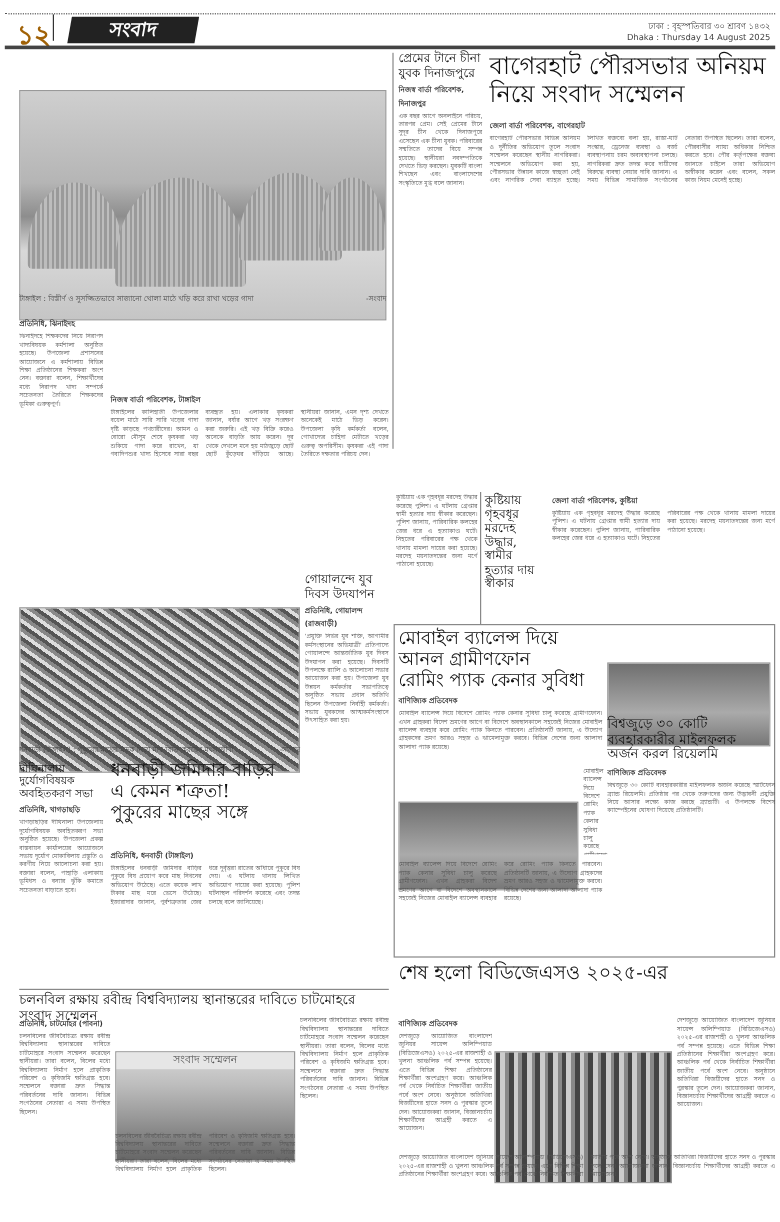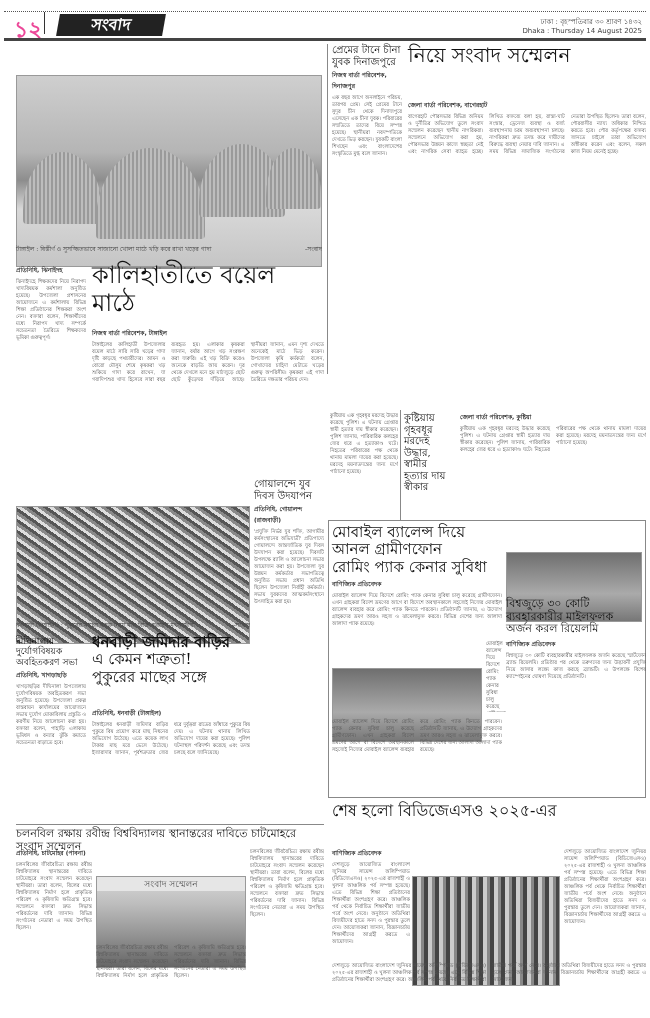--- a/index.html
+++ b/index.html
@@ -1,19 +1,19 @@
 <!DOCTYPE html>
 <html><head>
 <meta charset="utf-8">
 <style>
   * { box-sizing: border-box; margin: 0; padding: 0; }
   body { width: 650px; height: 1018px; background: #fff; font-family: "DejaVu Serif", serif; color: #222; position: relative; overflow: hidden; }
   .abs { position: absolute; }
   .masthead-rule { position:absolute; left:4px; right:4px; top:11px; border-top:1px dotted #555; }
-  .page-no { left:14px; top:12px; font-size:22px; font-weight:bold; color:#ec4899; }
+  .page-no { left:14px; top:12px; font-size:22px; font-weight:bold; color:#a16207; }
   .page-sep { left:44px; top:12px; width:1px; height:22px; background:#333; }
   .logo { left:58px; top:14px; width:106px; height:22px; background:#222; color:#fff; font-size:16px; font-weight:bold; text-align:center; line-height:22px; transform: skewX(-10deg); }
   .dateline { right:8px; top:18px; font-size:7px; text-align:right; color:#444; line-height:9px; font-family:"DejaVu Sans", sans-serif; }
   .head-rule { position:absolute; left:4px; right:4px; top:38px; height:3px; background:#444; }
   .photo { background: linear-gradient(180deg,#cfcfcf 0%, #b5b5b5 40%, #8d8d8d 55%, #d8d8d8 70%, #c5c5c5 100%); border:1px solid #999;margin-top:28px; }
   .photo.fish { background: repeating-linear-gradient(35deg,#555 0 3px,#ddd 3px 6px,#888 6px 9px); }
   .photo.ad { background: linear-gradient(180deg,#6f6f6f,#aaa 60%,#777); }
   .photo.crowd { background: repeating-linear-gradient(90deg,#444 0 4px,#ccc 4px 8px,#888 8px 11px); }
   .photo.meeting { background: linear-gradient(180deg,#d8d8d8 0%,#bdbdbd 30%,#999 60%,#666 100%); }
   .stack { position:absolute; bottom:22%; border-radius:50% 50% 4px 4px / 80% 80% 4px 4px; background: repeating-linear-gradient(90deg,#9a9a9a 0 2px,#bdbdbd 2px 4px); }
@@ -56,34 +56,34 @@
 
 <div class="vrule" style="left:327px; top:44px; height:330px;"></div>
 
 <div class="abs" style="left:332px; top:44px; width:70px;">
   <div class="hl hl-sm">প্রেমের টানে চীনা যুবক দিনাজপুরে</div>
   <div class="byline" style="margin-top:3px;">নিজস্ব বার্তা পরিবেশক, দিনাজপুর</div>
   <div class="body-text" style="height:290px; margin-top:2px;">এক বছর আগে অনলাইনে পরিচয়, তারপর প্রেম। সেই প্রেমের টানে সুদূর চীন থেকে দিনাজপুরে এসেছেন এক চীনা যুবক। পরিবারের সম্মতিতে তাদের বিয়ে সম্পন্ন হয়েছে। স্থানীয়রা নবদম্পতিকে দেখতে ভিড় করছেন। যুবকটি বাংলা শিখছেন এবং বাংলাদেশের সংস্কৃতিতে মুগ্ধ বলে জানান।</div>
 </div>
 
 <div class="abs" style="left:408px; top:44px; width:238px;">
+  <div class="hl hl-lg">বাগেরহাট পৌরসভার অনিয়ম</div>
   <div class="hl hl-lg">নিয়ে সংবাদ সম্মেলন</div>
 </div>
 <div class="abs" style="left:408px; top:100px; width:238px;">
   <div class="byline">জেলা বার্তা পরিবেশক, বাগেরহাট</div>
   <div class="body-text cols3" style="height:360px; margin-top:2px;">বাগেরহাট পৌরসভার বিভিন্ন অনিয়ম ও দুর্নীতির অভিযোগ তুলে সংবাদ সম্মেলন করেছেন স্থানীয় নাগরিকরা। সম্মেলনে অভিযোগ করা হয়, পৌরসভার উন্নয়ন কাজে স্বচ্ছতা নেই এবং নাগরিক সেবা ব্যাহত হচ্ছে। লিখিত বক্তব্যে বলা হয়, রাস্তা-ঘাট সংস্কার, ড্রেনেজ ব্যবস্থা ও বর্জ্য ব্যবস্থাপনায় চরম অব্যবস্থাপনা চলছে। নাগরিকরা দ্রুত তদন্ত করে দায়ীদের বিরুদ্ধে ব্যবস্থা নেয়ার দাবি জানান। এ সময় বিভিন্ন সামাজিক সংগঠনের নেতারা উপস্থিত ছিলেন। তারা বলেন, পৌরবাসীর ন্যায্য অধিকার নিশ্চিত করতে হবে। পৌর কর্তৃপক্ষের বক্তব্য জানতে চাইলে তারা অভিযোগ অস্বীকার করেন এবং বলেন, সকল কাজ নিয়ম মেনেই হচ্ছে।</div>
 </div>
 
 <div class="abs" style="left:16px; top:262px; width:70px;">
   <div class="byline" style="margin-top:3px;">প্রতিনিধি, ঝিনাইদহ</div>
   <div class="body-text" style="height:180px; margin-top:2px;">ঝিনাইদহে শিক্ষকদের নিয়ে নিরাপদ খাদ্যবিষয়ক কর্মশালা অনুষ্ঠিত হয়েছে। উপজেলা প্রশাসনের আয়োজনে এ কর্মশালায় বিভিন্ন শিক্ষা প্রতিষ্ঠানের শিক্ষকরা অংশ নেন। বক্তারা বলেন, শিক্ষার্থীদের মধ্যে নিরাপদ খাদ্য সম্পর্কে সচেতনতা তৈরিতে শিক্ষকদের ভূমিকা গুরুত্বপূর্ণ।</div>
 </div>
 
 <div class="abs" style="left:92px; top:262px; width:232px;">
-  <div class="hl hl-xl">কালিহাতীতে বয়েল মাঠে</div>
 </div>
 <div class="abs" style="left:92px; top:328px; width:232px;">
   <div class="byline">নিজস্ব বার্তা পরিবেশক, টাঙ্গাইল</div>
   <div class="body-text cols3" style="height:140px; margin-top:2px;">টাঙ্গাইলের কালিহাতী উপজেলার বয়েল মাঠে সারি সারি খড়ের গাদা দৃষ্টি কাড়ছে পথচারীদের। আমন ও বোরো মৌসুম শেষে কৃষকরা খড় শুকিয়ে গাদা করে রাখেন, যা গবাদিপশুর খাদ্য হিসেবে সারা বছর ব্যবহৃত হয়। এলাকার কৃষকরা জানান, বর্ষার আগে খড় সংরক্ষণ করা জরুরি। এই খড় বিক্রি করেও অনেকে বাড়তি আয় করেন। দূর থেকে দেখলে মনে হয় মাঠজুড়ে ছোট ছোট কুঁড়েঘর দাঁড়িয়ে আছে। স্থানীয়রা জানান, এমন দৃশ্য দেখতে অনেকেই মাঠে ভিড় করেন। উপজেলা কৃষি কর্মকর্তা বলেন, গোখাদ্যের চাহিদা মেটাতে খড়ের গুরুত্ব অপরিসীম। কৃষকরা এই গাদা তৈরিতে দক্ষতার পরিচয় দেন।</div>
 </div>
 
 <div class="vrule" style="left:400px; top:410px; height:110px;"></div>
 <div class="abs" style="left:404px; top:412px; width:50px;">
   <div class="hl hl-sm" style="text-align:left;">কুষ্টিয়ায় গৃহবধূর মরদেহ উদ্ধার, স্বামীর হত্যার দায় স্বীকার</div>
 </div>
@@ -130,21 +130,21 @@
   <div class="body-text cols2" style="height:76px;">মোবাইল ব্যালেন্স দিয়ে বিদেশে রোমিং প্যাক কেনার সুবিধা চালু করেছে গ্রামীণফোন। এখন গ্রাহকরা বিদেশ ভ্রমণের আগে বা বিদেশে অবস্থানকালে সহজেই নিজের মোবাইল ব্যালেন্স ব্যবহার করে রোমিং প্যাক কিনতে পারবেন। প্রতিষ্ঠানটি জানায়, এ উদ্যোগ গ্রাহকদের ভ্রমণ আরও সহজ ও ঝামেলামুক্ত করবে। বিভিন্ন দেশের জন্য আলাদা আলাদা প্যাক রয়েছে।</div>
 </div>
 
 <div class="abs" style="left:16px; top:636px; width:70px;">
   <div class="hl hl-sm" style="font-size:9px;">দীঘিনালায় দুর্যোগবিষয়ক অবহিতকরণ সভা</div>
   <div class="byline" style="margin-top:3px;">প্রতিনিধি, খাগড়াছড়ি</div>
   <div class="body-text" style="height:140px; margin-top:2px;">খাগড়াছড়ির দীঘিনালা উপজেলায় দুর্যোগবিষয়ক অবহিতকরণ সভা অনুষ্ঠিত হয়েছে। উপজেলা প্রকল্প বাস্তবায়ন কার্যালয়ের আয়োজনে সভায় দুর্যোগ মোকাবিলায় প্রস্তুতি ও করণীয় নিয়ে আলোচনা করা হয়। বক্তারা বলেন, পাহাড়ি এলাকায় ভূমিধস ও বন্যার ঝুঁকি কমাতে সচেতনতা বাড়াতে হবে।</div>
 </div>
 
 <div class="abs" style="left:92px; top:634px; width:158px;">
-  <div class="hl hl-lg" style="font-size:15px;font-weight:bold;">ধনবাড়ী জমিদার বাড়ির</div>
+  <div class="hl hl-lg" style="font-size:15px;">ধনবাড়ী জমিদার বাড়ির</div>
   <div class="hl hl-lg" style="font-size:15px;">এ কেমন শত্রুতা!</div>
   <div class="hl hl-lg" style="font-size:15px;">পুকুরের মাছের সঙ্গে</div>
 </div>
 <div class="abs" style="left:92px; top:708px; width:158px;">
   <div class="byline">প্রতিনিধি, ধনবাড়ী (টাঙ্গাইল)</div>
   <div class="body-text cols2" style="height:100px; margin-top:2px;">টাঙ্গাইলের ধনবাড়ী জমিদার বাড়ির পুকুরে বিষ প্রয়োগ করে মাছ নিধনের অভিযোগ উঠেছে। এতে কয়েক লাখ টাকার মাছ মরে ভেসে উঠেছে। ইজারাদার জানান, পূর্বশত্রুতার জের ধরে দুর্বৃত্তরা রাতের আঁধারে পুকুরে বিষ দেয়। এ ঘটনায় থানায় লিখিত অভিযোগ দায়ের করা হয়েছে। পুলিশ ঘটনাস্থল পরিদর্শন করেছে এবং তদন্ত চলছে বলে জানিয়েছে।</div>
 </div>
 
 <div class="hrule" style="left:16px; top:824px; width:308px;"></div>
 

